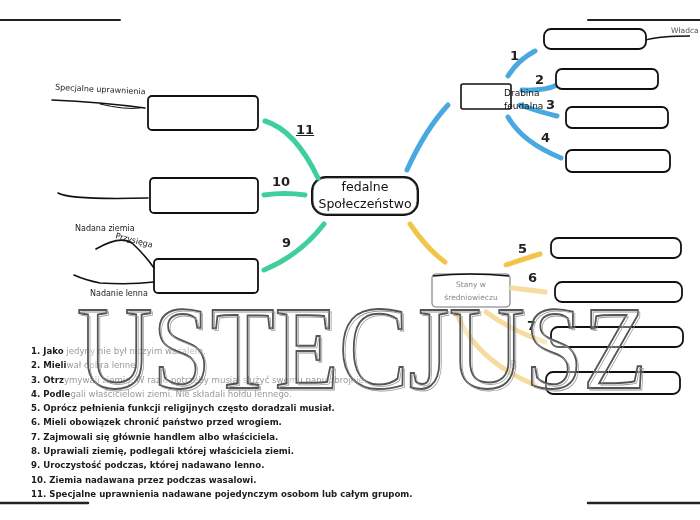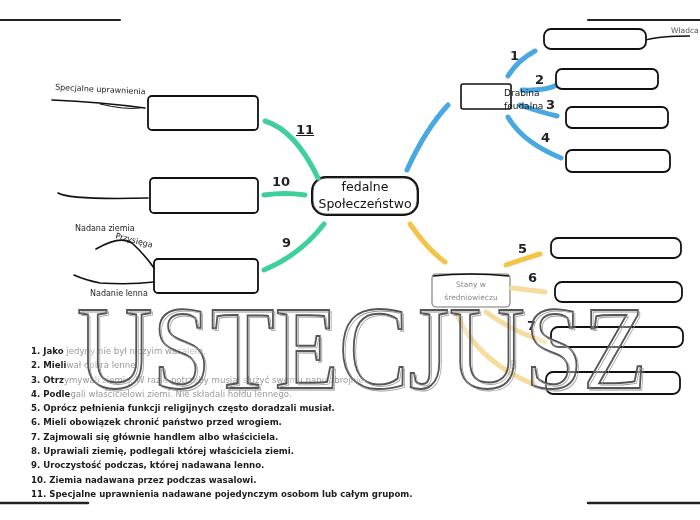--- a/index.html
+++ b/index.html
@@ -146,21 +146,21 @@
 
 <ol id="clues">
   <li class="partial"><span>1.</span> <span>Jako</span><span class="rest"> jedyny nie był niczyim wasalem.</span></li>
   <li class="partial"><span>2.</span> <span>Mieli</span><span class="rest">wał dobra lenne.</span></li>
   <li class="partial"><span>3.</span> <span>Otrz</span><span class="rest">ymywali ziemię. W razie potrzeby musiał służyć swemu panu zbrojnie.</span></li>
   <li class="partial"><span>4.</span> <span>Podle</span><span class="rest">gali właścicielowi ziemi. Nie składali hołdu lennego.</span></li>
   <li><span>5.</span> <span>Oprócz pełnienia funkcji religijnych często doradzali musiał.</span></li>
   <li><span>6.</span> <span>Mieli obowiązek chronić państwo przed wrogiem.</span></li>
   <li><span>7.</span> <span>Zajmowali się głównie handlem albo właściciela.</span></li>
   <li><span>8.</span> <span>Uprawiali ziemię, podlegali której właściciela ziemi.</span></li>
-  <li><span>9.</span> <span>Uroczystość podczas, której nadawana lenno.</span></li>
+  <li><span>9.</span> <span>Uroczystość podczas, której nadawano lenno.</span></li>
   <li><span>10.</span> <span>Ziemia nadawana przez podczas wasalowi.</span></li>
   <li><span>11.</span> <span>Specjalne uprawnienia nadawane pojedynczym osobom lub całym grupom.</span></li>
 </ol>
 
 <svg id="watermark" viewBox="0 0 580 110" xmlns="http://www.w3.org/2000/svg">
   <text x="290" y="98" text-anchor="middle" font-family="Liberation Serif, serif" font-size="118" textLength="570" lengthAdjust="spacingAndGlyphs" fill="rgba(255,255,255,0.35)" stroke="#555" stroke-width="2">USTECJUSZ</text>
   <text x="292" y="100" text-anchor="middle" font-family="Liberation Serif, serif" font-size="118" textLength="570" lengthAdjust="spacingAndGlyphs" fill="none" stroke="#999" stroke-width="0.8">USTECJUSZ</text>
 </svg>
 
 </body></html>

